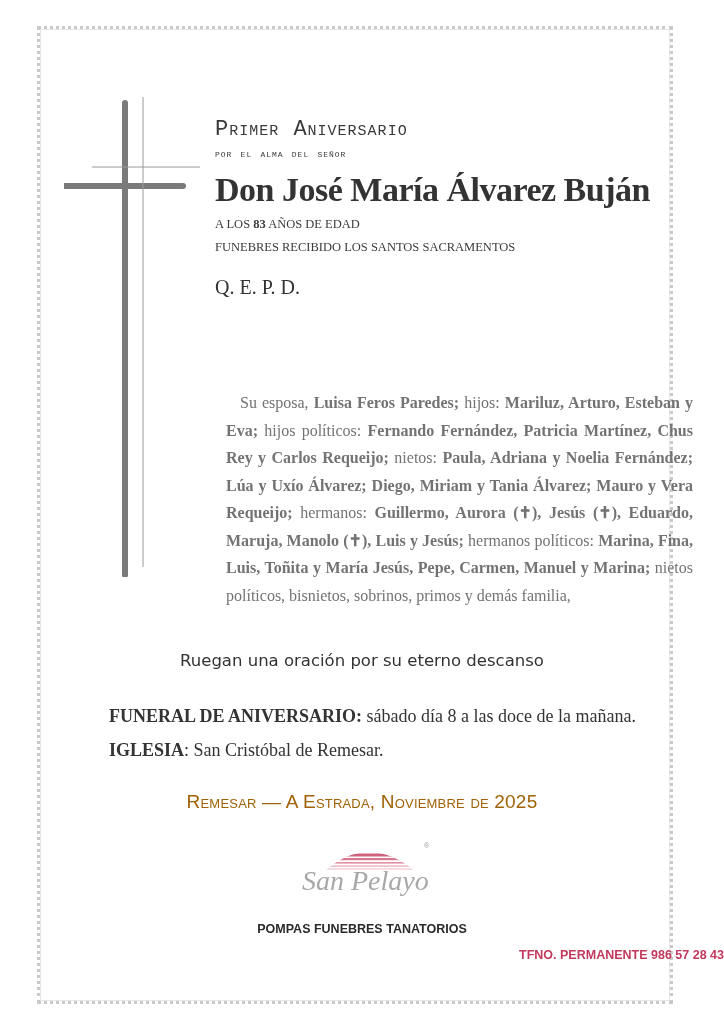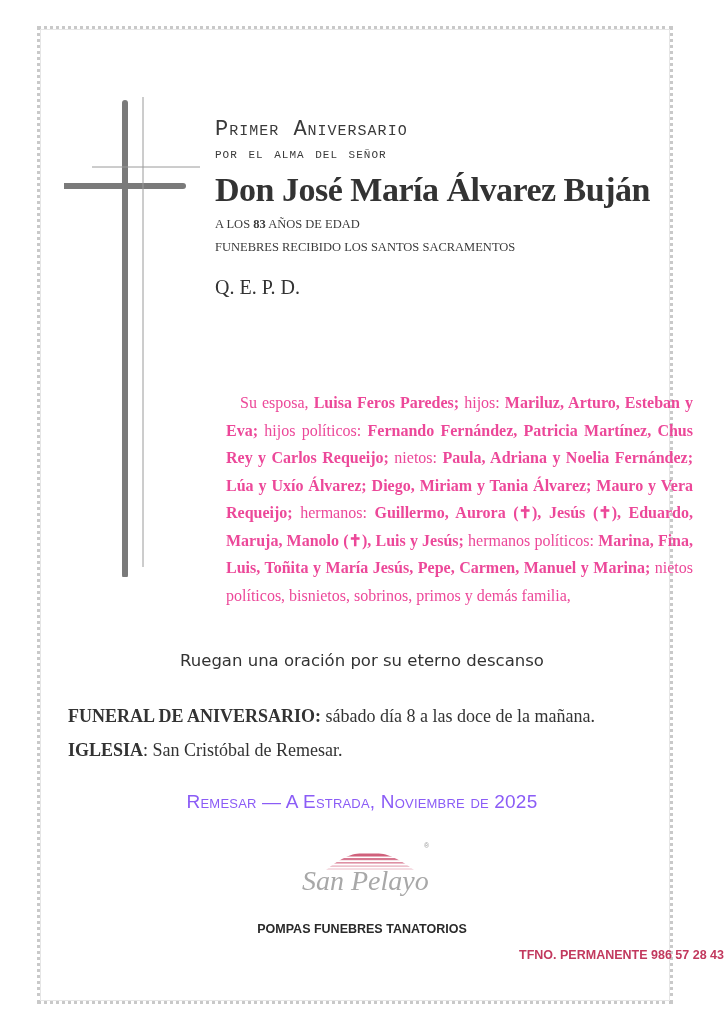--- a/index.html
+++ b/index.html
@@ -5,37 +5,37 @@
   html, body { margin:0; padding:0; background:#ffffff; }
   body { width:724px; height:1024px; position:relative; overflow:hidden; font-family:"Liberation Serif", serif; color:#2b2b2b; }
   .frame {
     position:absolute; left:37px; top:26px; width:630px; height:972px;
     border:3px dotted #c9c9c9; outline:1px solid #e6e6e6; outline-offset:-4px;
   }
   .cross { position:absolute; left:64px; top:97px; width:140px; height:480px; }
   .header { position:absolute; left:215px; top:117px; width:460px; text-align:left; }
   .smallcaps { font-family:"Liberation Mono", monospace; font-variant:small-caps; color:#3a3a3a; }
   .title1 { font-size:22px; letter-spacing:1px; line-height:26px; }
-  .title2 { font-size:16px; letter-spacing:1px; line-height:22px; }
+  .title2 { font-size:12px; letter-spacing:1px; line-height:22px; }
   .name { font-size:34px; font-weight:bold; color:#333; line-height:46px; margin-top:2px; letter-spacing:-0.5px; }
   .nick { font-size:22px; font-weight:bold; color:#333; line-height:36px; }
   .info { font-size:12.5px; line-height:23px; color:#3a3a3a; }
   .info b { font-weight:bold; }
   .qepd { font-size:20px; line-height:40px; margin-top:8px; color:#333; }
   .family {
     position:absolute; left:226px; top:389px; width:467px;
-    font-size:16px; line-height:27.5px; text-align:justify; color:#ec4899;
+    font-size:16px; line-height:27.5px; text-align:justify; color:#737373;
   }
   .family b { font-weight:bold; }
   .family .indent { display:inline-block; width:14px; }
   .prayer { position:absolute; left:0; top:651px; width:724px; text-align:center; font-family:"DejaVu Sans", sans-serif; font-size:16.5px; color:#333; }
   .funeral { position:absolute; left:68px; top:706px; font-size:18px; color:#333; }
   .church { position:absolute; left:68px; top:740px; font-size:18px; color:#333; }
-  .funeral b, .church b { font-weight:bold; }
-  .place { position:absolute; left:0; top:791px; width:724px; text-align:center; font-family:"Liberation Sans", sans-serif; font-variant:small-caps; font-size:19px; color:#8b5cf6; letter-spacing:0.2px; }
+  .funeral b, .church b { font-weight:bold;margin-left:41px; }
+  .place { position:absolute; left:0; top:791px; width:724px; text-align:center; font-family:"Liberation Sans", sans-serif; font-variant:small-caps; font-size:19px; color:#a16207; letter-spacing:0.2px; }
   .logo { position:absolute; left:296px; top:838px; width:150px; height:70px; }
   .company { position:absolute; left:0; top:922px; width:724px; text-align:center; font-family:"Liberation Sans", sans-serif; font-weight:bold; font-size:12.5px; color:#2a2a2a; }
   .phone { position:absolute; left:0; top:948px; width:724px; text-align:center; font-family:"Liberation Sans", sans-serif; font-weight:bold; font-size:12.5px; }
 </style>
 </head>
 <body>
 
 <div class="frame"></div>
 
 <svg class="cross" viewBox="0 0 140 480">

